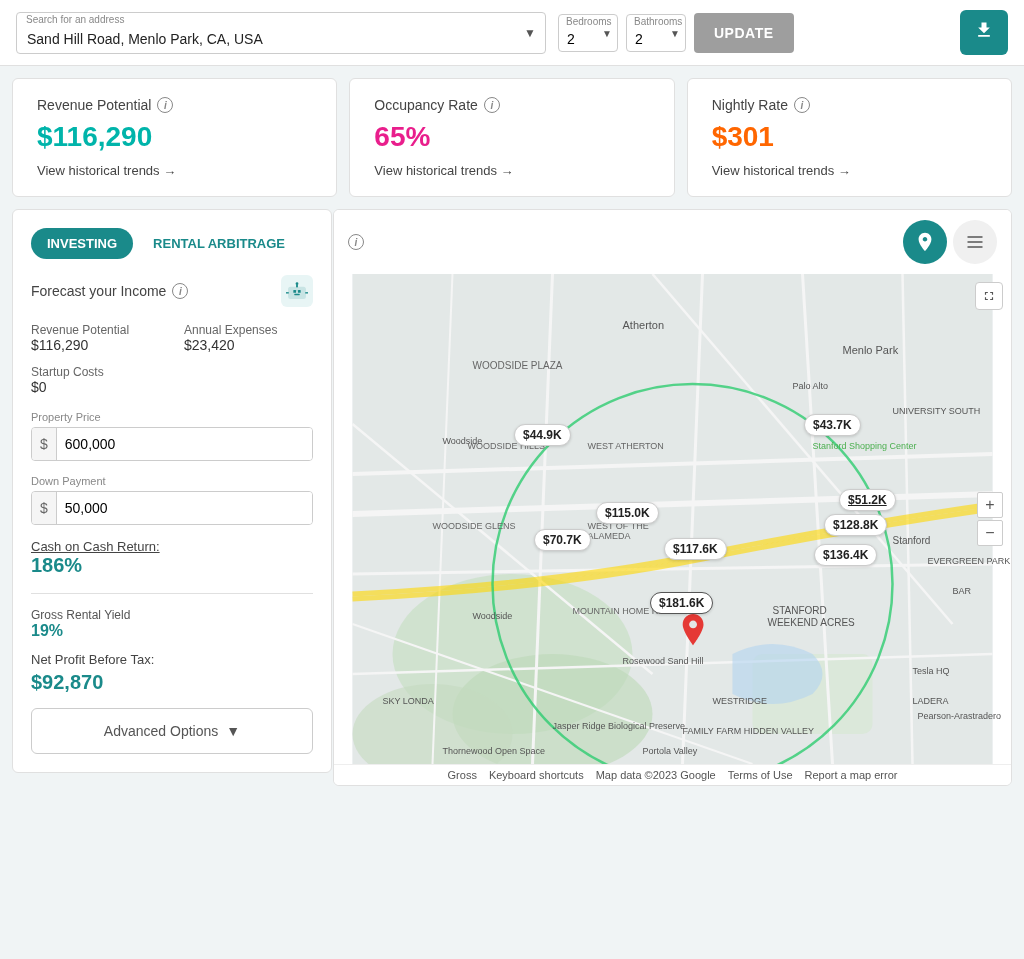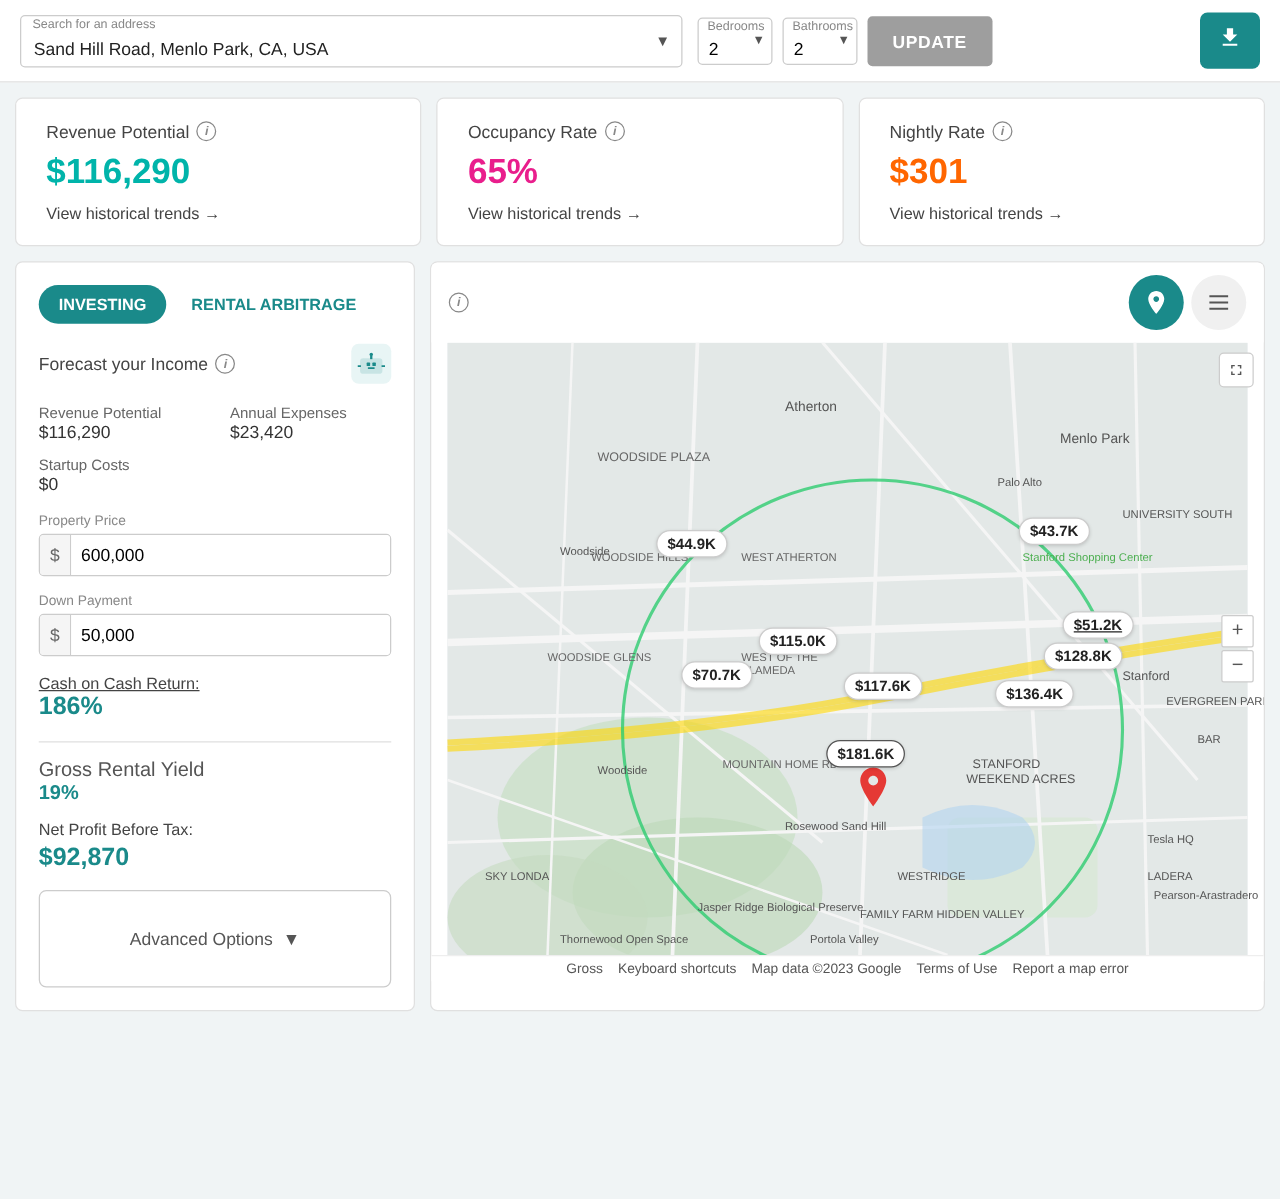--- a/index.html
+++ b/index.html
@@ -26,21 +26,21 @@
     .metric-card:last-child { margin-right: 0; }
     .metric-title { font-size: 14px; color: #444; display: flex; align-items: center; gap: 6px; }
     .info-icon { width: 16px; height: 16px; border-radius: 50%; border: 1.5px solid #888; display: inline-flex; align-items: center; justify-content: center; font-size: 10px; color: #888; font-style: italic; font-weight: bold; flex-shrink: 0; }
     .metric-value { font-size: 28px; font-weight: 700; margin: 8px 0 10px; }
     .metric-value.green { color: #00b4aa; }
     .metric-value.pink { color: #e91e8c; }
     .metric-value.orange { color: #ff6600; }
     .metric-link { color: #444; font-size: 13px; display: flex; align-items: center; gap: 6px; cursor: pointer; }
 
     
-    .main-content { display: flex; gap: 12px; margin: 0 12px 28px; }
+    .main-content { display: flex; gap: 1px; margin: 0 12px 28px; }
 
     
     .left-panel { width: 320px; flex-shrink: 0; }
     .invest-card { background: white; border: 1px solid #e0e0e0; border-radius: 6px; padding: 18px; }
     .tab-buttons { display: flex; gap: 4px; margin-bottom: 16px; }
     .tab-btn { padding: 8px 16px; border-radius: 20px; border: none; font-size: 13px; font-weight: 600; cursor: pointer; }
     .tab-btn.active { background: #1a8a8a; color: white; }
     .tab-btn.inactive { background: transparent; color: #1a8a8a; border: none; }
     .forecast-header { display: flex; align-items: center; justify-content: space-between; margin-bottom: 16px; }
     .forecast-title { font-size: 14px; color: #444; display: flex; align-items: center; gap: 6px; }
@@ -51,25 +51,25 @@
     .input-group { margin-bottom: 14px; }
     .input-label { font-size: 11px; color: #888; margin-bottom: 4px; }
     .input-with-prefix { display: flex; align-items: center; border: 1px solid #ccc; border-radius: 4px; overflow: hidden; }
     .input-prefix { padding: 8px 8px; background: #f5f5f5; color: #666; font-size: 14px; border-right: 1px solid #ccc; }
     .text-input { border: none; padding: 8px; font-size: 14px; width: 100%; outline: none; }
     .coc-section { margin: 8px 0 16px; }
     .coc-label { font-size: 13px; color: #444; text-decoration: underline; }
     .coc-value { font-size: 20px; font-weight: 700; color: #1a8a8a; }
     .divider { border: none; border-top: 1px solid #e0e0e0; margin: 14px 0; }
     .yield-grid { display: grid; grid-template-columns: 1fr 1fr; gap: 8px; margin-bottom: 12px; }
-    .yield-label { font-size: 16px; color: #555; }
+    .yield-label { font-size: 12px; color: #555; }
     .yield-value { font-size: 16px; font-weight: 700; color: #1a8a8a; }
     .net-profit-label { font-size: 13px; color: #444; margin-bottom: 4px; }
     .net-profit-value { font-size: 20px; font-weight: 700; color: #1a8a8a; }
-    .advanced-btn { width: 100%; display: flex; align-items: center; justify-content: center; gap: 8px; padding: 30px; border: 1px solid #ccc; border-radius: 6px; background: white; cursor: pointer; font-size: 14px; color: #555; margin-top: 14px; }
+    .advanced-btn { width: 100%; display: flex; align-items: center; justify-content: center; gap: 8px; padding: 14px; border: 1px solid #ccc; border-radius: 6px; background: white; cursor: pointer; font-size: 14px; color: #555; margin-top: 14px; }
 
     
     .map-panel { flex: 1; background: white; border: 1px solid #e0e0e0; border-radius: 6px; overflow: hidden; position: relative; }
     .map-header { display: flex; align-items: center; justify-content: space-between; padding: 10px 14px; background: white; }
     .map-controls { display: flex; gap: 6px; }
     .map-btn { width: 44px; height: 44px; border-radius: 50%; border: none; cursor: pointer; display: flex; align-items: center; justify-content: center; }
     .map-btn.active { background: #1a8a8a; color: white; font-size: 18px; }
     .map-btn.inactive { background: #f0f0f0; color: #555; }
 
     
@@ -318,21 +318,21 @@
       </svg>
 
       
       <div class="price-label" style="left:180px;top:150px;">$44.9K</div>
       <div class="price-label" style="left:470px;top:140px;">$43.7K</div>
       <div class="price-label" style="left:262px;top:228px;">$115.0K</div>
       <div class="price-label" style="left:200px;top:255px;">$70.7K</div>
       <div class="price-label" style="left:505px;top:215px;text-decoration:underline;">$51.2K</div>
       <div class="price-label" style="left:490px;top:240px;">$128.8K</div>
       <div class="price-label" style="left:330px;top:264px;">$117.6K</div>
-      <div class="price-label" style="left:451px;top:270px;">$136.4K</div>
+      <div class="price-label" style="left:480px;top:270px;">$136.4K</div>
       
       <div class="price-label" style="left:316px;top:318px;font-weight:800;border-color:#555;background:white;">$181.6K</div>
 
       
       <div class="map-zoom">
         <button class="zoom-btn">+</button>
         <button class="zoom-btn">−</button>
       </div>
 
       

